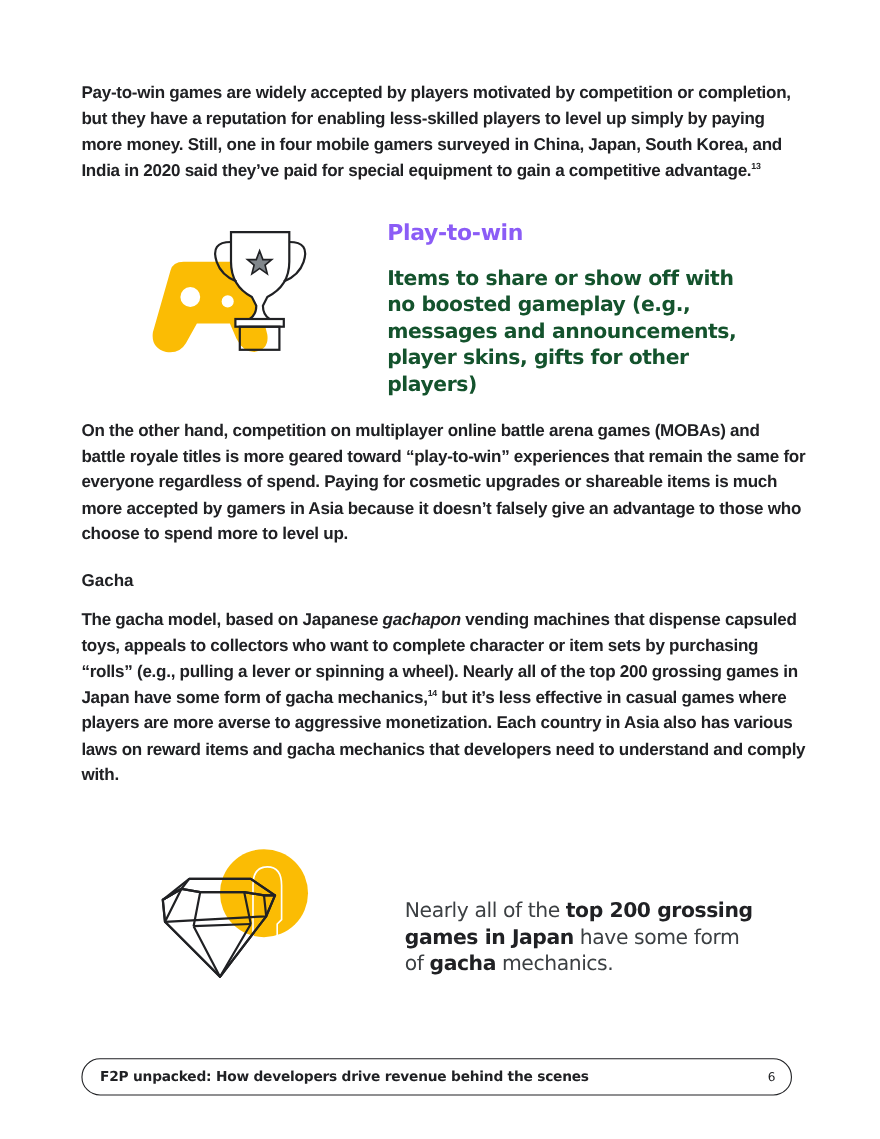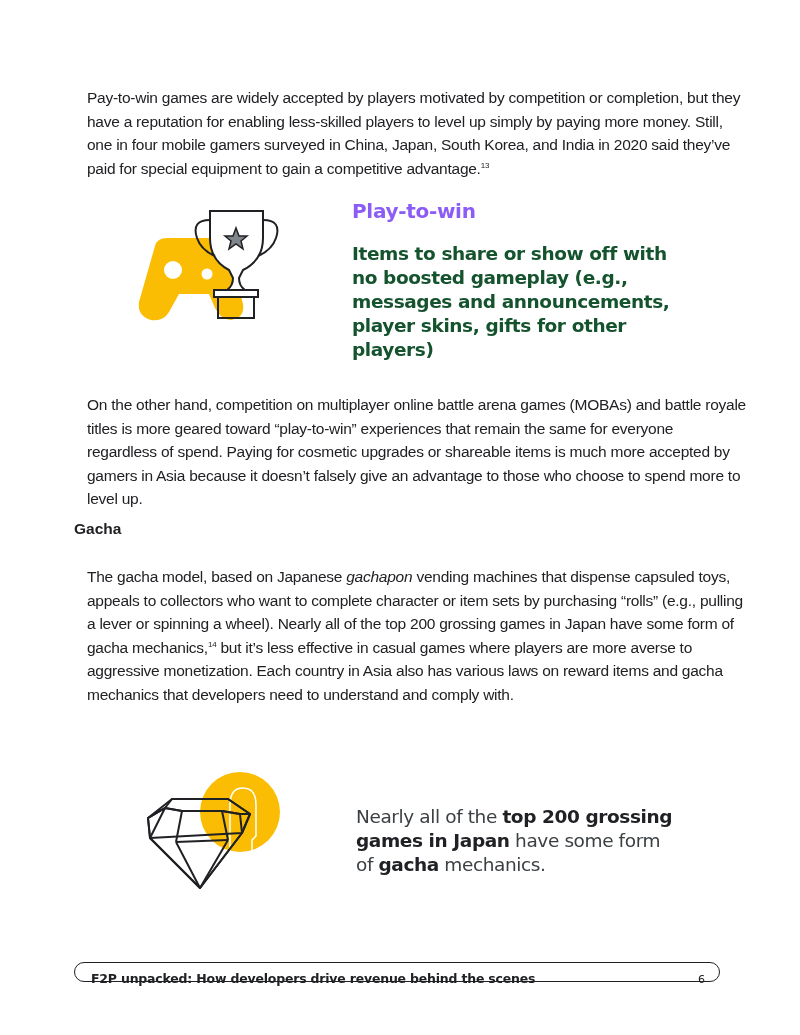--- a/index.html
+++ b/index.html
@@ -1,30 +1,30 @@
 <!DOCTYPE html>
 <html><head>
 <meta charset="utf-8">
 <style>
   html, body { margin: 0; padding: 0; background: #ffffff; }
   body { width: 800px; height: 1035px; position: relative; overflow: hidden;
          font-family: "Liberation Sans", sans-serif; color: #202124; }
   .para { position: absolute; left: 74px; width: 660px; font-size: 15.5px; line-height: 23.5px;
-          letter-spacing: -0.25px; margin: 13px; }
+          letter-spacing: -0.25px; margin: 0; font-weight: bold; }
   .para sup { font-size: 8px; line-height: 0; vertical-align: 6px; }
   .subhead { position: absolute; left: 74px; top: 520px; font-size: 15.5px; font-weight: bold; margin: 0; }
   .callout-title { position: absolute; left: 352px; top: 199px; font-family: "DejaVu Sans", sans-serif;
                    font-size: 20px; color: #8b5cf6; margin: 0; letter-spacing: -0.3px; }
   .callout-body { position: absolute; left: 352px; top: 242px; width: 330px; font-family: "DejaVu Sans", sans-serif;
                   font-size: 18.5px; line-height: 24px; color: #14532d; font-weight: 700; margin: 0; letter-spacing: -0.4px; }
   .stat { position: absolute; left: 352px; top: 801px; width: 320px; font-family: "DejaVu Sans", sans-serif;
-          font-size: 18.5px; line-height: 24px; color: #3c4043; margin: 4px; letter-spacing: -0.4px; }
+          font-size: 18.5px; line-height: 24px; color: #3c4043; margin: 16px; letter-spacing: -0.4px; }
   .stat b { color: #202124; }
   .icon { position: absolute; }
-  .footer { position: absolute; left: 74px; top: 962px; width: 646px; height: 20px; border: 1.5px solid #202124;
+  .footer { position: absolute; left: 74px; top: 962px; width: 646px; height: 34px; border: 1.5px solid #202124;
             border-radius: 18px; box-sizing: border-box; }
   .footer-title { position: absolute; left: 16px; top: 8px; font-family: "DejaVu Sans", sans-serif; font-size: 12.5px;
                   font-weight: bold; color: #202124; letter-spacing: -0.2px; }
   .footer-page { position: absolute; right: 14px; top: 10px; font-family: "DejaVu Sans", sans-serif; font-size: 11px; color: #202124; }
 </style>
 </head>
 <body>
 
 <p class="para" style="top:73px;"><span>Pay-to-win games are widely accepted by players motivated by competition or completion, but they have a reputation for enabling less-skilled players to level up simply by paying more money. Still, one in four mobile gamers surveyed in China, Japan, South Korea, and India in 2020 said they’ve paid for special equipment to gain a competitive advantage.</span><sup>13</sup></p>
 

